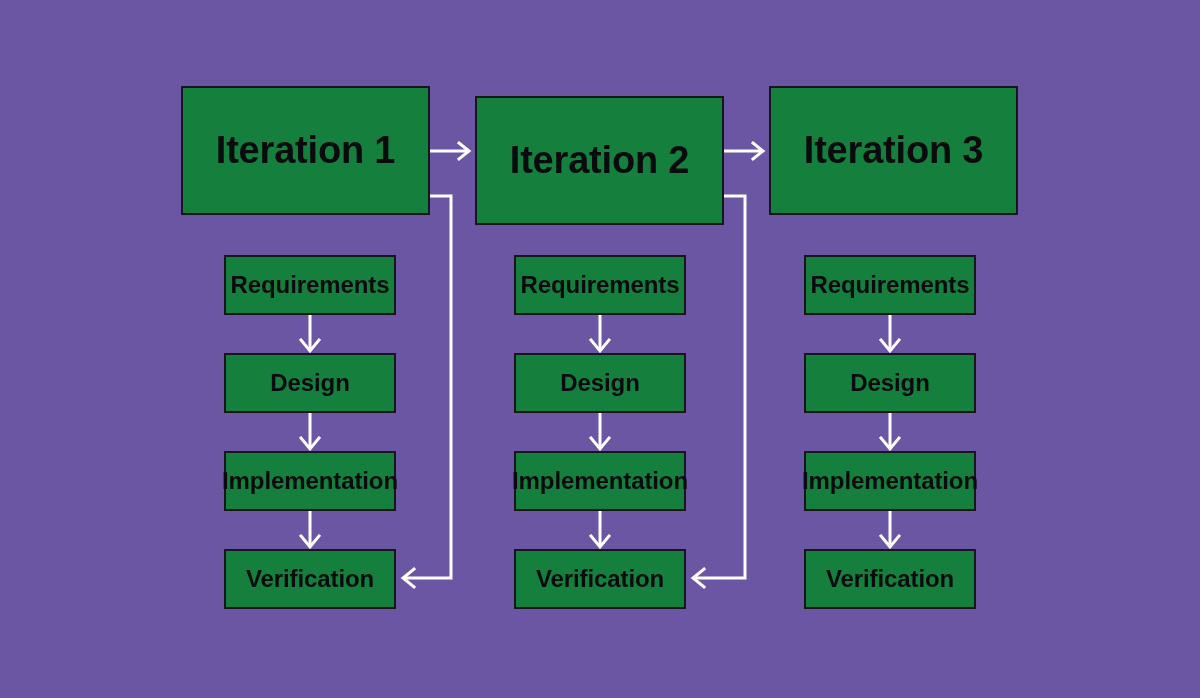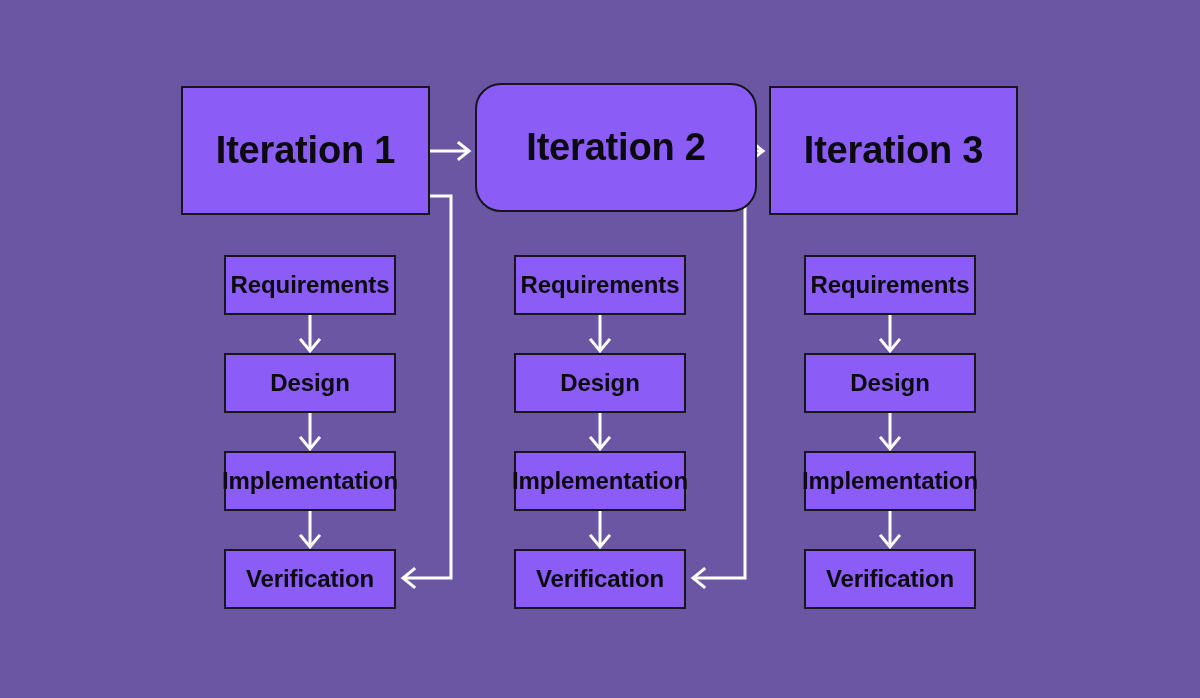--- a/index.html
+++ b/index.html
@@ -23,42 +23,42 @@
     position: absolute;
     left: 0;
     top: 0;
     width: 1200px;
     height: 698px;
     pointer-events: none;
   }
   .node {
     position: absolute;
     box-sizing: border-box;
-    background: #8b5cf6;
+    background: #15803d;
     border: 2px solid #16161c;
     display: flex;
     align-items: center;
     justify-content: center;
     color: #0b0b0f;
     text-align: center;
     line-height: 1.1;
   }
   .iteration-box {
     font-size: 38px;
     font-weight: 700;
     letter-spacing: -0.2px;
   }
   .phase-box {
     font-size: 24px;
     font-weight: 700;
     letter-spacing: -0.1px;
   }
   
   #iteration-box-1 { left: 181px; top: 86px;  width: 249px; height: 129px; }
-  #iteration-box-2 { left: 475px; top: 83px;  width: 282px; height: 129px; border-radius: 26px; }
+  #iteration-box-2 { left: 475px; top: 96px;  width: 249px; height: 129px; }
   #iteration-box-3 { left: 769px; top: 86px;  width: 249px; height: 129px; }
 
   
   #col1-requirements   { left: 224px; top: 255px; width: 172px; height: 60px; }
   #col1-design         { left: 224px; top: 353px; width: 172px; height: 60px; }
   #col1-implementation { left: 224px; top: 451px; width: 172px; height: 60px; }
   #col1-verification   { left: 224px; top: 549px; width: 172px; height: 60px; }
 
   
   #col2-requirements   { left: 514px; top: 255px; width: 172px; height: 60px; }

